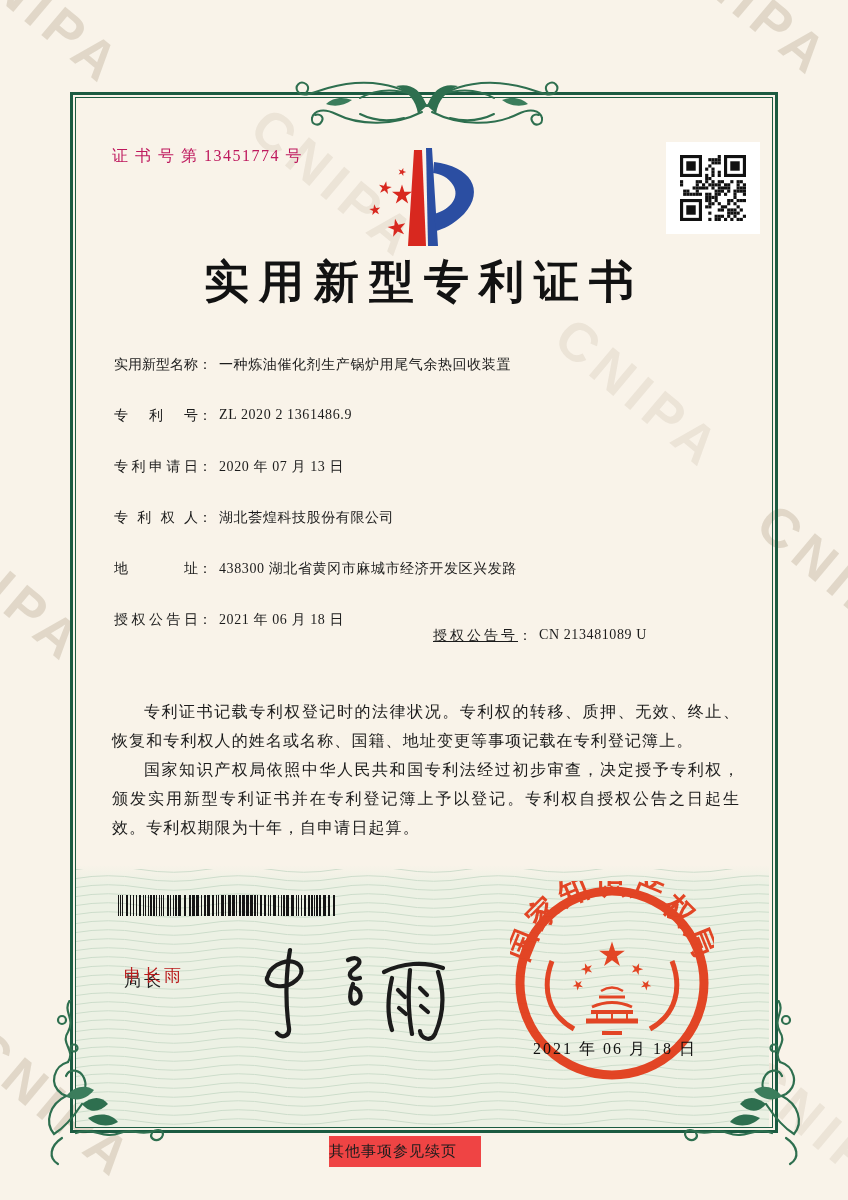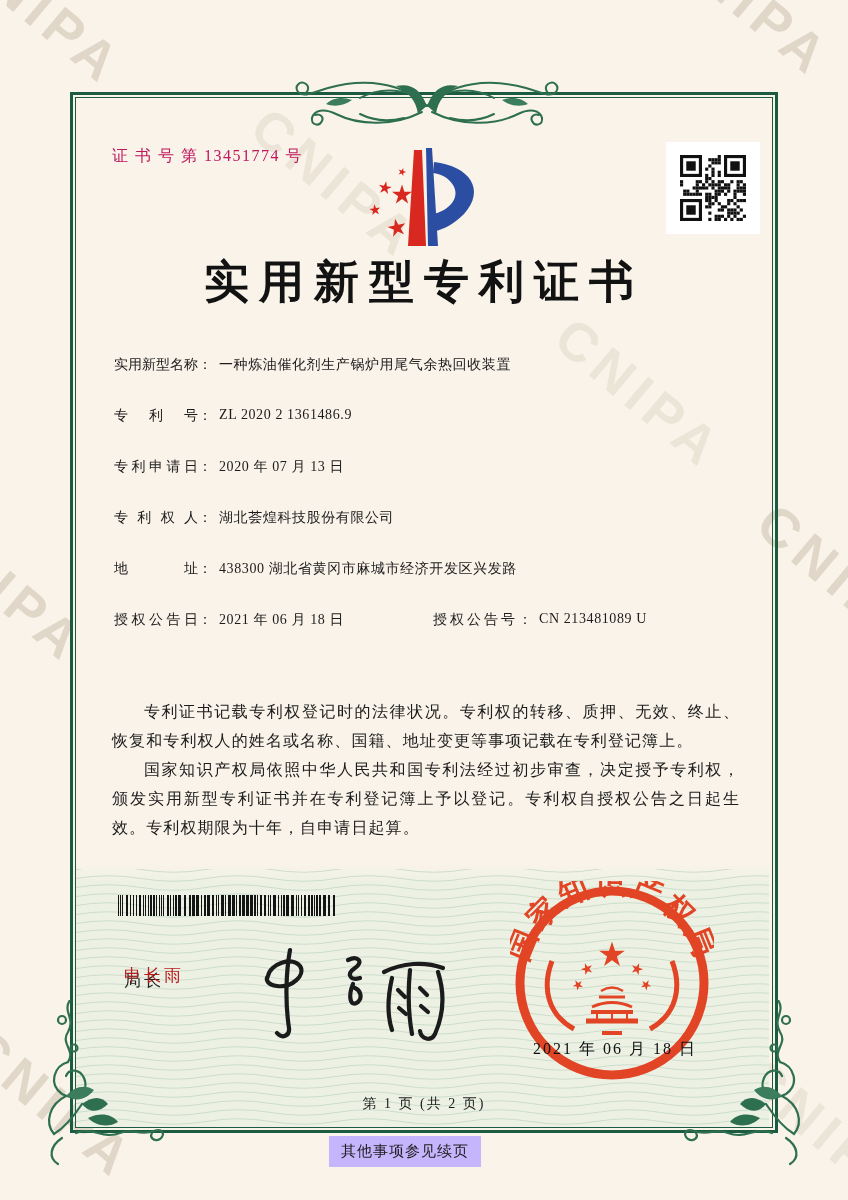--- a/index.html
+++ b/index.html
@@ -27,42 +27,42 @@
          display:flex;align-items:center;justify-content:center;}
 
   .title{position:absolute;left:70px;top:252px;width:708px;text-align:center;font-size:45px;
          font-weight:bold;letter-spacing:10px;color:#121212;z-index:3;}
 
   .fields{position:absolute;left:114px;top:356px;width:560px;font-size:14px;z-index:3;}
   .frow{height:51px;position:relative;white-space:nowrap;}
   .flabel{display:inline-block;width:84px;text-align:justify;text-align-last:justify;vertical-align:top;letter-spacing:0;}
   .fcolon{display:inline-block;vertical-align:top;}
   .fvalue{display:inline-block;margin-left:7px;letter-spacing:0.6px;vertical-align:top;}
-  .fright{position:absolute;left:319px;top:0;}
+  .fright{position:absolute;left:319px;top:16px;text-decoration:underline;}
   .flabel2{letter-spacing:3px;}
 
   .paras{position:absolute;left:112px;top:697px;width:628px;z-index:3;}
   .paras p{margin:0;font-size:16px;line-height:29px;letter-spacing:1.1px;text-indent:2em;text-align:justify;}
 
   .barcode{position:absolute;left:118px;top:895px;width:220px;height:21px;z-index:3;}
 
   .officer-title{position:absolute;left:124px;top:969px;font-family:"Liberation Sans","DejaVu Sans",sans-serif;
                  font-size:17px;letter-spacing:3px;color:#222;z-index:3;}
   .officer-name{position:absolute;left:124px;top:964px;font-family:"Liberation Sans","DejaVu Sans",sans-serif;
                 font-size:17px;letter-spacing:3px;color:#b91c1c;z-index:3;}
   .signature{position:absolute;left:252px;top:942px;z-index:4;}
 
   .seal{position:absolute;left:510px;top:881px;z-index:4;}
   .seal-date{position:absolute;left:520px;top:1039px;width:190px;text-align:center;font-size:16px;
              letter-spacing:2px;color:#111;z-index:5;}
 
   .pagenum{position:absolute;left:70px;top:1095px;width:708px;text-align:center;font-size:14px;
            letter-spacing:2px;z-index:3;}
-  .contbox{position:absolute;left:329px;top:1136px;width:152px;height:31px;background:#c4b5fd;
-           line-height:31px;text-align:center;font-size:15px;letter-spacing:1px;z-index:3;}
+  .contbox{position:absolute;left:329px;top:1136px;width:152px;height:31px;background:#ef4444;
+           line-height:31px;text-align:left;font-size:15px;letter-spacing:1px;z-index:3;}
 
   .ornament{position:absolute;z-index:4;pointer-events:none;}
 </style>
 </head>
 <body>
 
 <div class="page">
 
   <svg width="0" height="0" style="position:absolute" aria-hidden="true">
     <defs>
@@ -436,16 +436,15 @@
         <path d="M91,110 q11,-7 22,0" fill="none" stroke-width="2.5"></path>
         <path d="M87,131 v7 M102,131 v7 M117,131 v7" fill="none" stroke-width="2"></path>
         <path d="M42,80 C32,106 37,133 64,148" fill="none" stroke-width="5"></path>
         <path d="M162,80 C172,106 167,133 140,148" fill="none" stroke-width="5"></path>
         <path d="M92,152 h20" fill="none" stroke-width="4"></path>
       </g>
     </g>
   </svg>
   <div class="seal-date">2021 年 06 月 18 日</div>
 
-  <div class="pagenum">第 1 页 (共 2 页)</div>
   <div class="contbox">其他事项参见续页</div>
 
 </div>
 
 </body></html>

